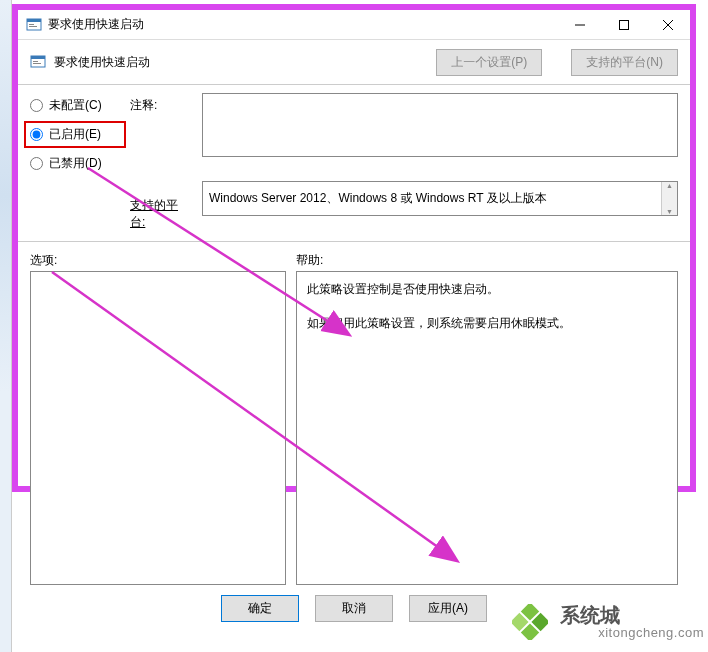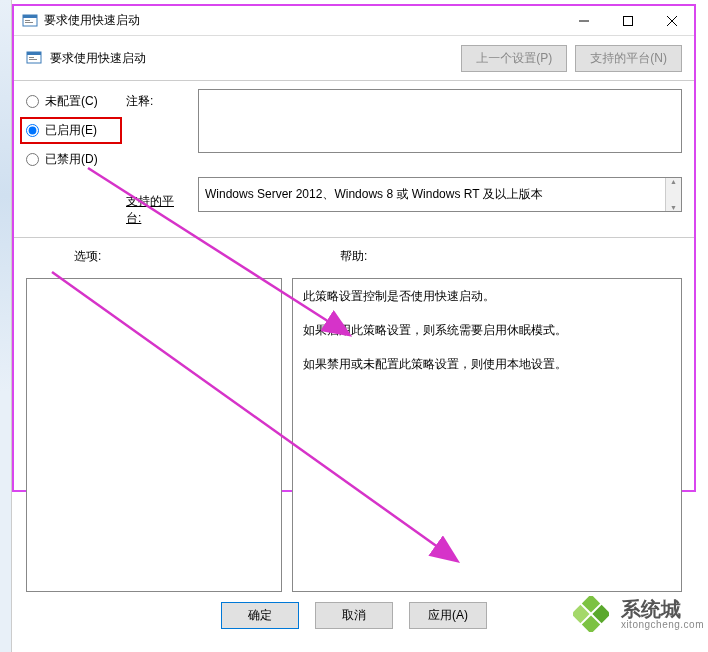--- a/index.html
+++ b/index.html
@@ -11,21 +11,21 @@
       width: 708px;
       height: 652px;
       position: relative;
       overflow: hidden;
     }
     .window {
       position: absolute;
       left: 12px; top: 4px;
       width: 684px;
       height: 488px;
-      border: 2px solid #d946ef;
+      border: 6px solid #d946ef;
       background: #fff;
     }
     .titlebar {
       height: 30px;
       display: flex;
       align-items: center;
       border-bottom: 1px solid #ddd;
       background: #fff;
     }
     .title-icon {
@@ -57,20 +57,21 @@
       gap: 8px;
     }
     .nav-btn {
       border: 1px solid #adadad;
       background: #e1e1e1;
       color: #888;
       padding: 4px 14px;
       font-size: 12px;
       min-width: 94px;
       text-align: center;
+      margin-left: 21px;
     }
     .divider { border-top: 1px solid #ccc; margin: 0; }
     .config-area {
       display: flex;
       padding: 8px 12px 4px 12px;
       gap: 10px;
     }
     .radio-col {
       width: 90px;
       display: flex;
@@ -124,27 +125,26 @@
       display: flex; flex-direction: column; justify-content: space-between;
       border-left: 1px solid #ccc;
     }
     .platform-scroll span { text-align: center; font-size: 7px; color: #888; }
     .mid-divider { border-top: 1px solid #ccc; margin: 4px 0; }
     .options-row {
       display: flex;
       padding: 6px 12px 2px 12px;
       font-size: 12px;
     }
-    .options-label { width: 266px; margin-left: 48px; }
+    .options-label { width: 266px; }
     .help-label { }
     .panels-row {
       display: flex;
       padding: 0 12px;
       gap: 10px;
-      margin-top: 11px;
     }
     .options-panel {
       width: 256px;
       height: 314px;
       border: 1px solid #888;
       background: #fff;
     }
     .help-panel {
       flex: 1;
       height: 314px;
@@ -170,31 +170,31 @@
       text-align: center;
     }
     .dlg-btn.primary { border: 1px solid #0078d7; }
     .arrow {
       position: absolute;
       pointer-events: none;
     }
     .watermark {
       position: absolute;
       right: 4px;
-      bottom: 20px;
+      bottom: 12px;
       display: flex;
       align-items: center;
       gap: 12px;
     }
     .watermark-text {
       display: flex; flex-direction: column; align-items: flex-start;
       font-family: "Microsoft YaHei", sans-serif;
     }
     .watermark-cn { font-size: 20px; font-weight: bold; color: #555; line-height: 1; }
-    .watermark-en { font-size: 10px; color: #888; letter-spacing: 0.5px; }
+    .watermark-en { font-size: 13px; color: #888; letter-spacing: 0.5px; margin-left: 38px; }
     .side-decor {
       position: absolute;
       left: 0; top: 0; bottom: 0;
       width: 12px;
       background: linear-gradient(#e8f0f8, #d0e0f0 30%, #e8f0f8 60%);
       border-right: 1px solid #ccc;
       overflow: hidden;
     }
   </style>
 </head>
@@ -290,21 +290,20 @@
   <div class="options-row">
     <div class="options-label">选项:</div>
     <div class="help-label">帮助:</div>
   </div>
 
   <div class="panels-row">
     <div class="options-panel"></div>
     <div class="help-panel">
       <p>此策略设置控制是否使用快速启动。</p>
       <p>如果启用此策略设置，则系统需要启用休眠模式。</p>
-      <p>如果禁用或未配置此策略设置，则使用本地设置。</p>
     </div>
   </div>
 
   <div class="button-row">
     <div class="dlg-btn primary">确定</div>
     <div class="dlg-btn">取消</div>
     <div class="dlg-btn">应用(A)</div>
   </div>
 
 </div>

